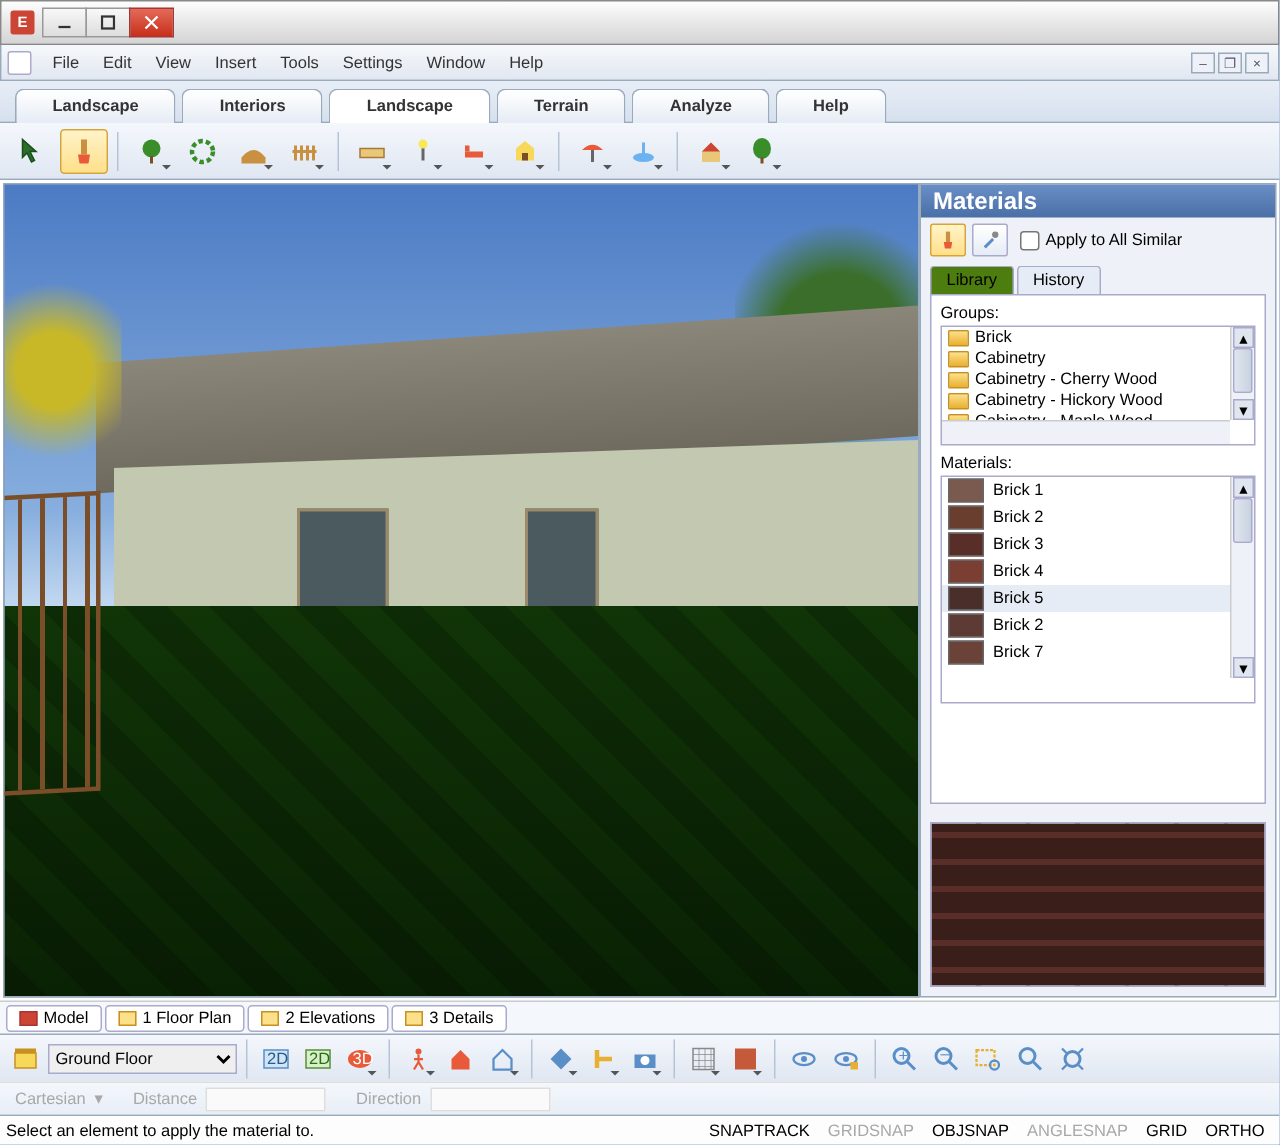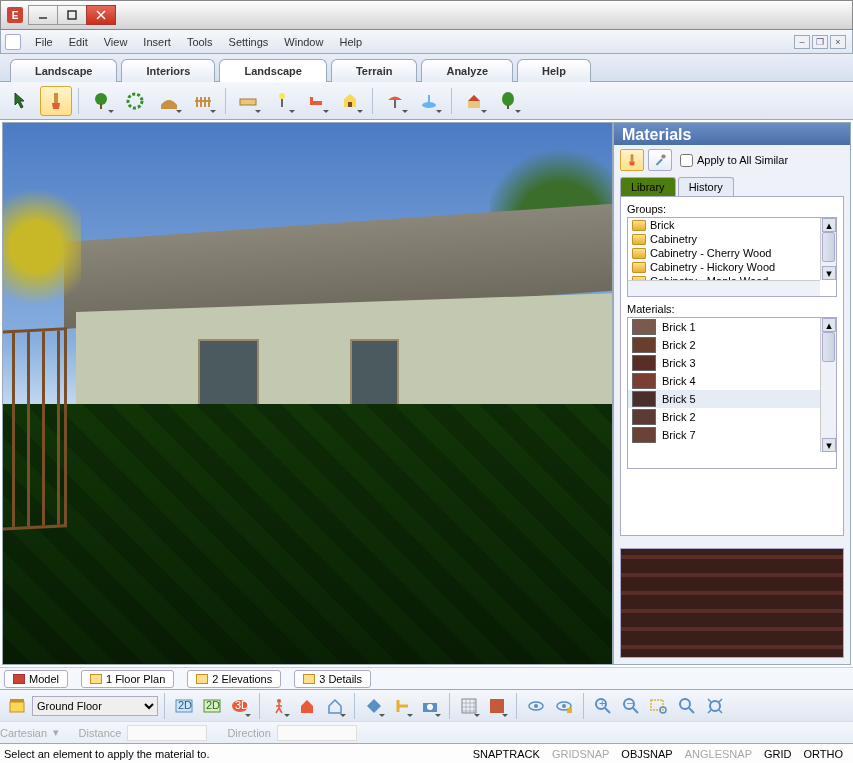--- a/index.html
+++ b/index.html
@@ -73,33 +73,33 @@
 .mat-item.selected { background: #e6ecf5; }
 .swatch { width: 24px; height: 16px; border: 1px solid #666; }
 .preview { border: 1px solid #aac; margin: 6px 6px; height: 110px; background: repeating-linear-gradient(0deg,#3a1e1a 0,#3a1e1a 8px,#5a2e28 8px,#5a2e28 12px,#3a1e1a 12px,#3a1e1a 18px), repeating-linear-gradient(90deg,transparent 0,transparent 30px,#2a1612 30px,#2a1612 33px); }
 .scrollbar-v { position:absolute; right:0; top:0; bottom:16px; width:16px; background:#eef2f8; border-left:1px solid #ccc; }
 .scrollbar-h { position:absolute; left:0; right:16px; bottom:0; height:16px; background:#eef2f8; border-top:1px solid #ccc; }
 .sb-thumb { background:linear-gradient(to right,#e0e6ef,#c8d2e0); border:1px solid #aac; border-radius:2px; }
 .list-box .scrollbar-v .sb-thumb { position:absolute; top:14px; height:30px; left:1px; right:1px; }
 .sb-arrow { position:absolute; width:14px; height:14px; left:1px; background:#e0e6ef; border:1px solid #aac; display:flex; align-items:center; justify-content:center; }
 
 
-.view-tabs { height: 22px; display: flex; align-items: center; padding: 0 4px; gap: 13px; border-top:1px solid #ccc; background:#f4f7fc; }
+.view-tabs { height: 22px; display: flex; align-items: center; padding: 0 4px; gap: 2px; border-top:1px solid #ccc; background:#f4f7fc; }
 .view-tab { padding: 2px 8px; border: 1px solid #aac; border-radius: 3px; background: #fff; display: flex; align-items: center; gap: 4px; }
 .view-tab .vt-icon { width:12px; height:10px; background:#fce08a; border:1px solid #c89020; }
 .view-tab.model .vt-icon { background:#c43; border-color:#a33; }
 
 
 .bottom-toolbar { height: 32px; background: linear-gradient(to bottom,#f4f7fc,#e0e7f2); border-top: 1px solid #9ab; display: flex; align-items: center; padding: 0 4px; gap: 2px; }
 .bottom-toolbar select { height: 20px; width: 126px; border: 1px solid #aac; font-size:11px; }
 .icon-btn { width:26px; height:26px; display:flex; align-items:center; justify-content:center; border:1px solid transparent; border-radius:2px; position:relative; }
 .icon-btn .dd { position:absolute; right:1px; bottom:1px; border-top:3px solid #555; border-left:3px solid transparent; border-right:3px solid transparent; }
 
 
-.coords-bar { height: 22px; background: linear-gradient(to bottom,#f4f7fc,#e8eef7); display: flex; align-items: center; padding: 0 0; gap: 20px; color: #a8a8a8; border-top:1px solid #ddd; }
+.coords-bar { height: 22px; background: linear-gradient(to bottom,#f4f7fc,#e8eef7); display: flex; align-items: center; padding: 0 10px; gap: 20px; color: #a8a8a8; border-top:1px solid #ddd; }
 .coord-field { display: flex; align-items: center; gap: 6px; }
 .coord-input { width: 80px; height: 16px; border: 1px solid #ddd; background: #fafafa; }
 
 
 .status-bar { height: 20px; border-top: 1px solid #9ab; display: flex; align-items: center; padding: 0 4px; font-size: 11px; background:#fdfdfd; }
 .status-bar .hint { flex: 1; }
 .status-bar .toggle { padding: 0 6px; color: #a8a8a8; }
 .status-bar .toggle.active { color: #000; }
 
 

